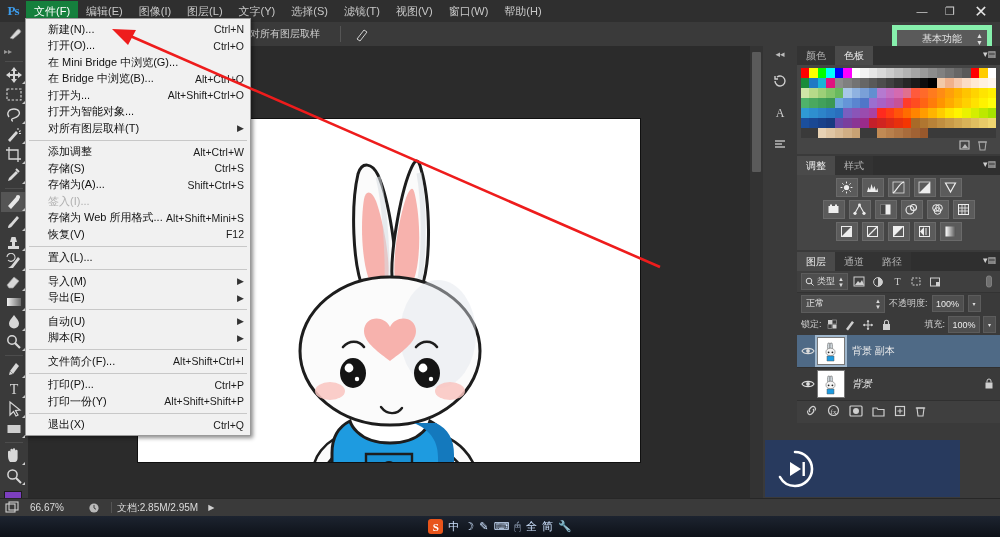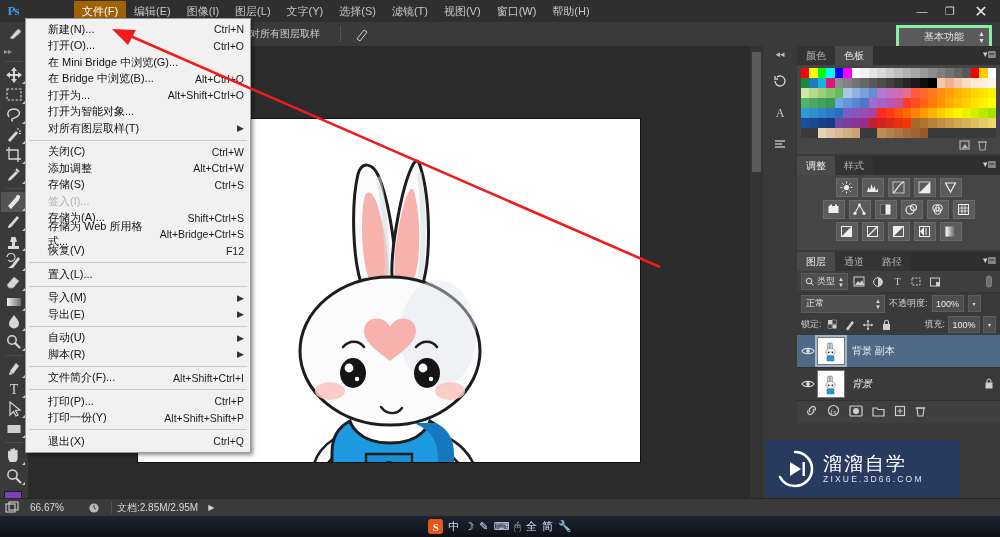--- a/index.html
+++ b/index.html
@@ -7,41 +7,41 @@
        -webkit-font-smoothing:antialiased;}
   #app{position:relative;width:1000px;height:537px;background:#2b2b2b;overflow:hidden;}
 
   
   .titlebar{position:absolute;left:0;top:0;width:1000px;height:22px;background:#2f2f2f;
             border-bottom:1px solid #222;display:flex;align-items:center;}
   .ps-logo{width:26px;height:22px;display:flex;align-items:center;justify-content:center;
            color:#3d9be9;font-weight:bold;font-size:13px;letter-spacing:-1px;font-family:"Liberation Serif",serif;}
   .menubar{display:flex;align-items:center;height:22px;}
   .menu-item{font-size:11px;color:#c9c9c9;padding:3px 8px;line-height:14px;white-space:nowrap;cursor:default;}
-  .menu-item.active{background:#a16207;color:#fff;margin-left:48px;}
+  .menu-item.active{background:#15803d;color:#fff;}
   .win-btns{position:absolute;right:2px;top:0;height:22px;display:flex;align-items:center;}
   .win-btn{width:28px;height:20px;display:flex;align-items:center;justify-content:center;
            color:#cfcfcf;font-size:11px;}
   .win-btn.close{font-size:16px;color:#e6e6e6;width:34px;}
 
   
   .optionsbar{position:absolute;left:0;top:22px;width:1000px;height:24px;background:#3a3a3a;
               border-bottom:1px solid #252525;display:flex;align-items:center;}
   .opt-tool-icon{width:26px;height:22px;display:flex;align-items:center;justify-content:center;margin-left:2px;}
   .opt-sep{width:1px;height:16px;background:#555;margin:0 6px;}
   .opt-label{font-size:10px;color:#cfcfcf;margin-right:4px;}
   .opt-swatch{width:22px;height:16px;background:#8a8a8a;border:1px solid #222;}
   .opt-radio{width:9px;height:9px;border-radius:50%;border:1px solid #7d7d7d;background:#4a4a4a;
              margin-right:4px;display:inline-block;vertical-align:middle;position:relative;}
   .opt-radio.on::after{content:"";position:absolute;left:2px;top:2px;width:5px;height:5px;border-radius:50%;background:#e2e2e2;}
   .opt-check{width:9px;height:9px;border:1px solid #7d7d7d;background:#4a4a4a;margin-right:4px;
              display:inline-block;vertical-align:middle;}
   .opt-group{display:flex;align-items:center;margin-right:10px;}
   .workspace-box{position:absolute;right:8px;top:3px;width:90px;height:18px;background:#5a5a5a;
-                 border:3px solid #86efac;display:flex;align-items:center;justify-content:center;
+                 border:5px solid #86efac;display:flex;align-items:center;justify-content:center;
                  font-size:10px;color:#e0e0e0;}
   .ws-arrows{position:absolute;right:4px;font-size:7px;line-height:7px;color:#ddd;}
 
   
   .toolbar{position:absolute;left:0;top:46px;width:28px;height:470px;background:#3a3a3a;
            border-right:1px solid #252525;padding-top:2px;}
   .tb-grip{height:10px;color:#999;font-size:8px;text-align:left;padding-left:4px;line-height:8px;}
   .tool{width:26px;height:20px;margin:0 auto;display:flex;align-items:center;justify-content:center;
         position:relative;color:#d6d6d6;}
   .tool.sel{background:#555;}
@@ -980,41 +980,37 @@
       </div>
       <div class="fm-item">
         <span>打开为智能对象...</span>
       </div>
       <div class="fm-item">
         <span>对所有图层取样(T)</span>
         <span class="sub">▶</span>
       </div>
       <div class="fm-sep"></div>
       <div class="fm-item">
-        <span>关闭(C)</span>
-        <span class="sc">Ctrl+W</span>
-      </div>
-      <div class="fm-item">
         <span>添加调整</span>
         <span class="sc">Alt+Ctrl+W</span>
       </div>
       <div class="fm-item">
         <span>存储(S)</span>
         <span class="sc">Ctrl+S</span>
       </div>
+      <div class="fm-item">
+        <span>存储为(A)...</span>
+        <span class="sc">Shift+Ctrl+S</span>
+      </div>
       <div class="fm-item disabled">
         <span>签入(I)...</span>
       </div>
       <div class="fm-item">
-        <span>存储为(A)...</span>
-        <span class="sc">Shift+Ctrl+S</span>
-      </div>
-      <div class="fm-item">
         <span>存储为 Web 所用格式...</span>
-        <span class="sc">Alt+Bridge+Ctrl+S</span>
+        <span class="sc">Alt+Shift+Mini+S</span>
       </div>
       <div class="fm-item">
         <span>恢复(V)</span>
         <span class="sc">F12</span>
       </div>
       <div class="fm-sep"></div>
       <div class="fm-item">
         <span>置入(L)...</span>
       </div>
       <div class="fm-sep"></div>
@@ -1055,24 +1051,20 @@
         <span class="sc">Ctrl+Q</span>
       </div>
     </div>
 
   <div class="watermark">
     <svg width="40" height="40" viewBox="0 0 40 40">
       <path d="M20 3 a17 17 0 1 1 0 34 a17 17 0 0 1 -15 -9" fill="none" stroke="#ffffff" stroke-width="2.6" stroke-linecap="round"></path>
       <path d="M15 13 L26 20 L15 27 Z" fill="#ffffff"></path>
       <rect x="27.5" y="13" width="2.4" height="14" fill="#ffffff"></rect>
     </svg>
-    <div class="wm-text">
-      <div class="wm-main">溜溜自学</div>
-      <div class="wm-sub">ZIXUE.3D66.COM</div>
-    </div>
   </div>
 
   <svg class="arrow-svg">
     <line x1="660" y1="267" x2="128" y2="35" stroke="#ee1c1c" stroke-width="2.6"></line>
     <path d="M112 29 L136 30 L128 45 Z" fill="#ee1c1c"></path>
   </svg>
 
 </div>
 
 </body></html>

